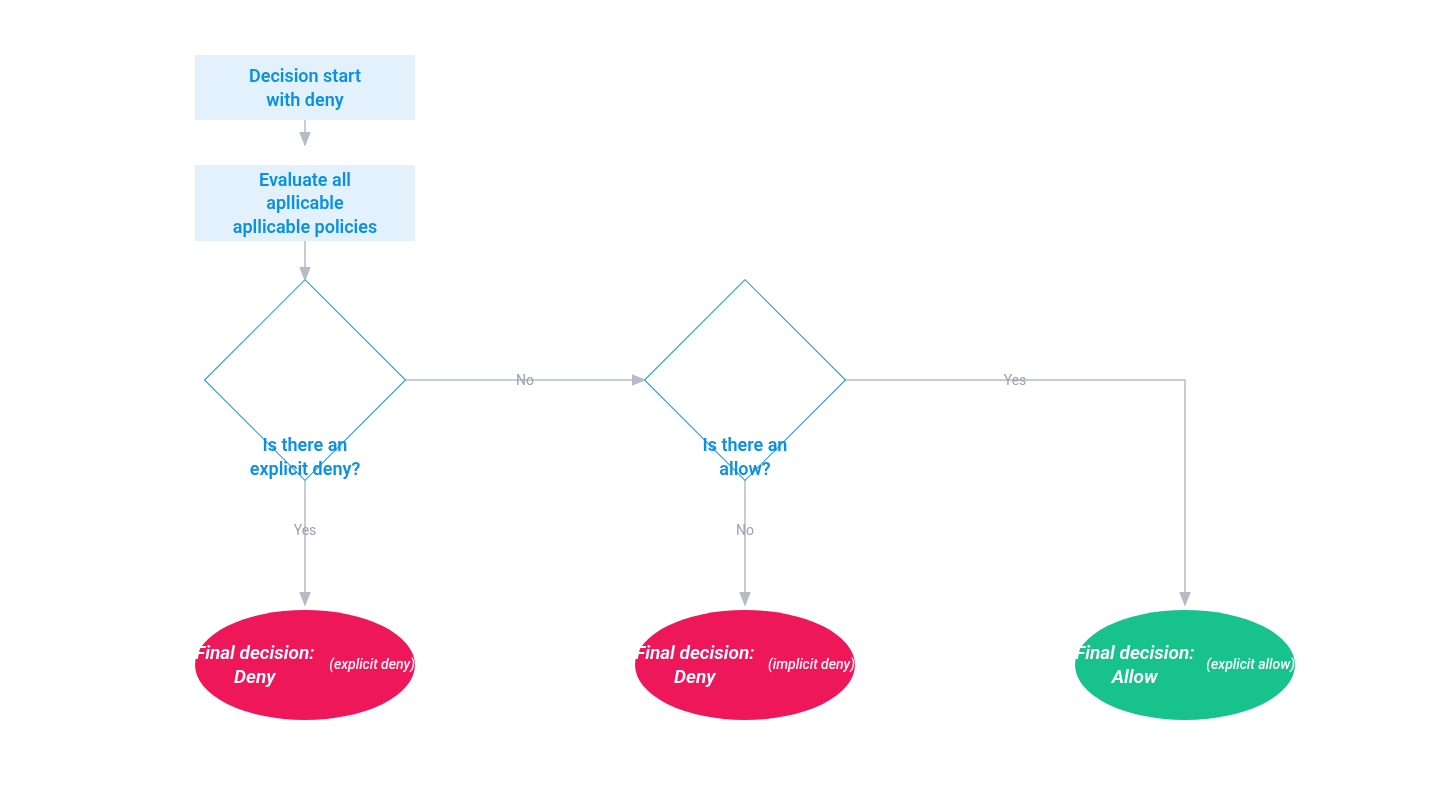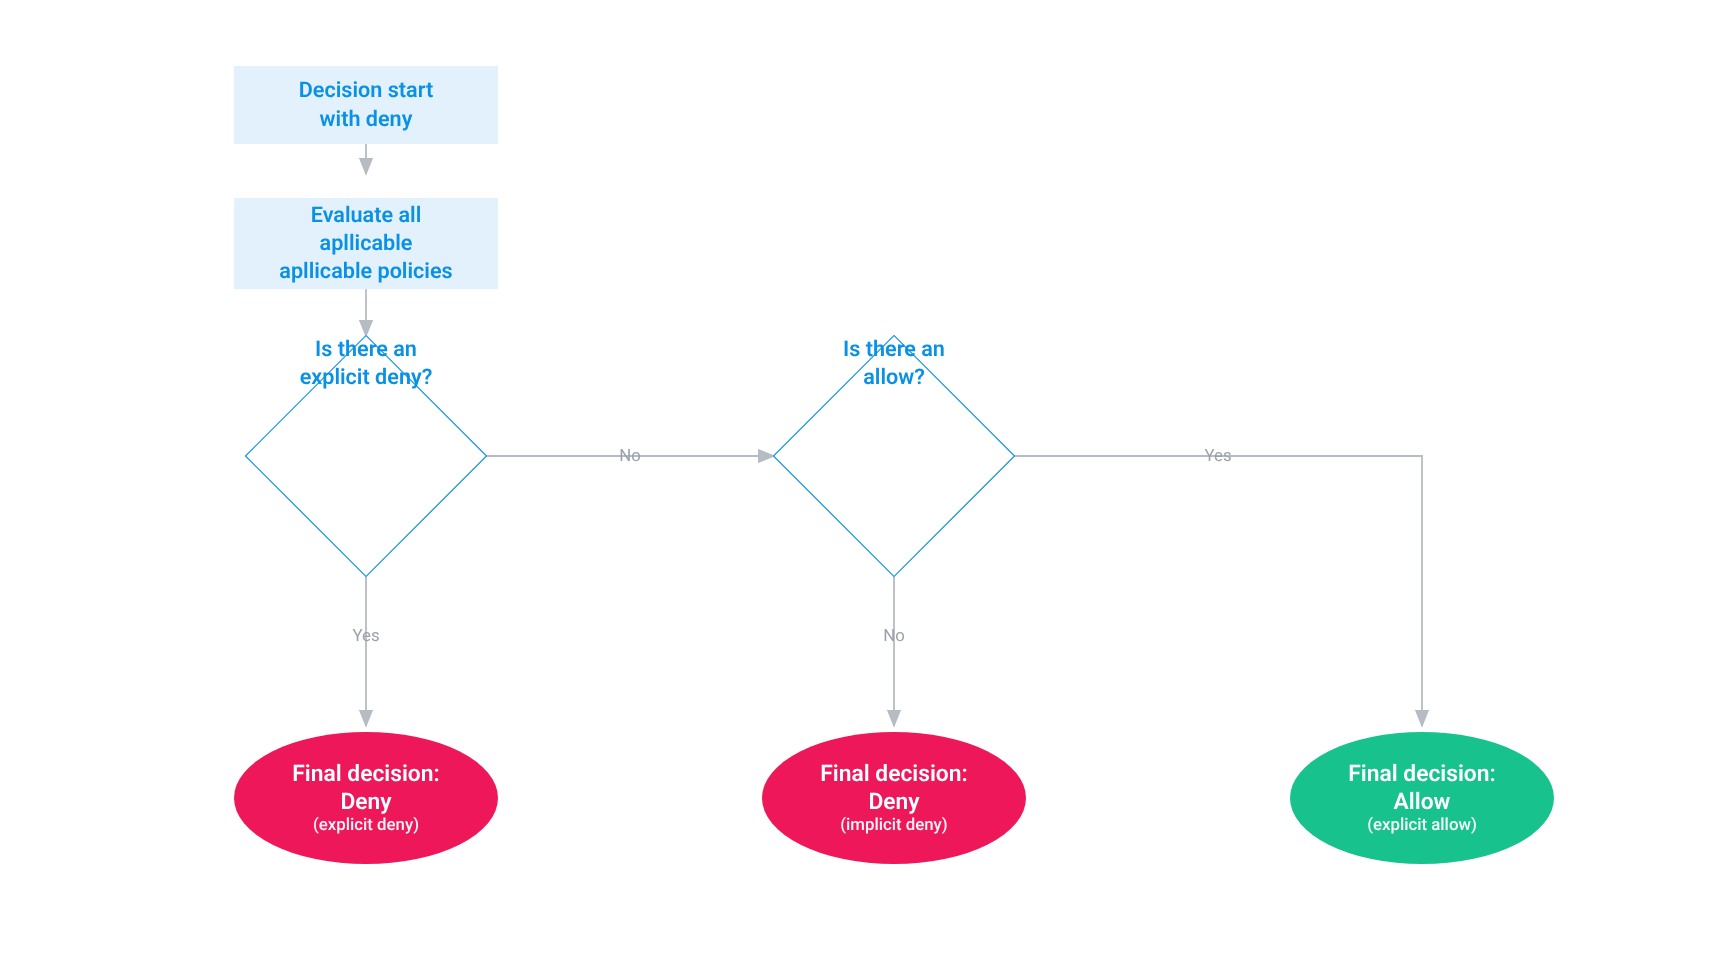--- a/index.html
+++ b/index.html
@@ -40,43 +40,44 @@
     width: 141px;  
     height: 141px;
     border: 1px solid #0a91e6;
     transform: translate(-50%, -50%) rotate(45deg);
     background: #ffffff;
   }
   .diamond-label {
     position: absolute;
     top: 0; left: 0; right: 0; bottom: 0;
     display: flex;
-    align-items: flex-start;
+    align-items: flex-end;
     justify-content: center;
     text-align: center;
     color: #0a91e6;
     font-weight: 600;
     font-size: 18px;
     line-height: 1.3;
     padding: 0 30px;
     pointer-events: none;
   }
   .ellipse {
     position: absolute;
     width: 220px;
     height: 110px;
     border-radius: 50%;
     color: #ffffff;
     display: flex;
-    flex-direction: column;
+    flex-direction: row;
     align-items: center;
-    justify-content: center;
+    justify-content: space-between;
     text-align: center;
     font-weight: 600;
     line-height: 1.25;
+    font-style: italic;
   }
   .ellipse .title {
     font-size: 19px;
   }
   .ellipse .sub {
     font-size: 14px;
     font-weight: 500;
     opacity: 0.95;
   }
   .edge-label {

